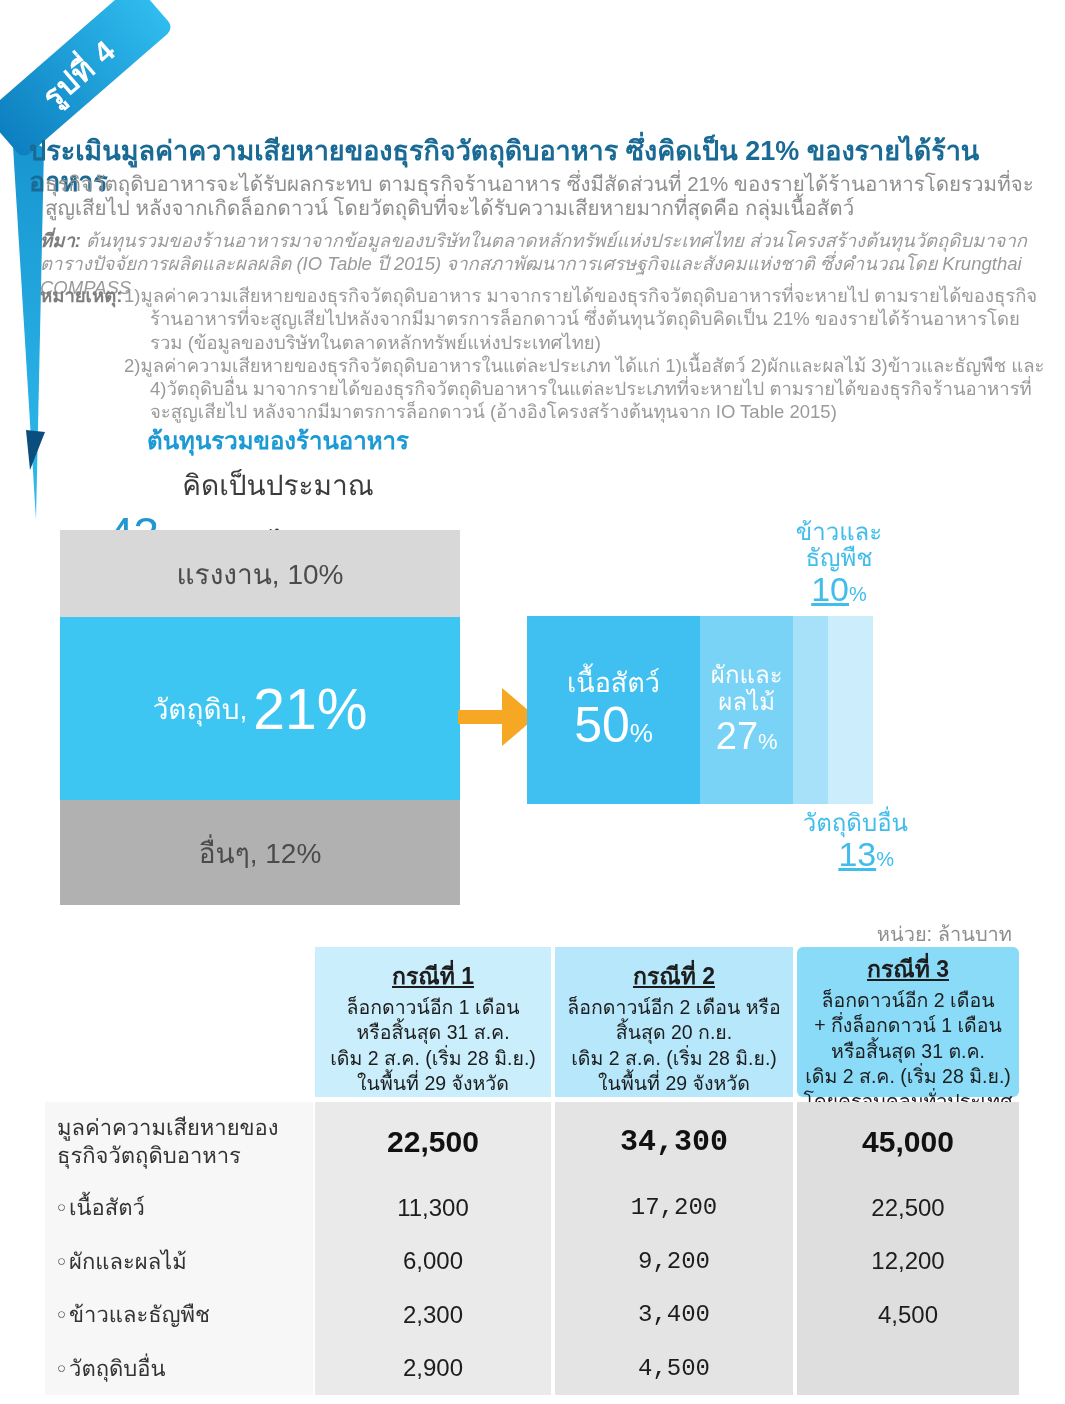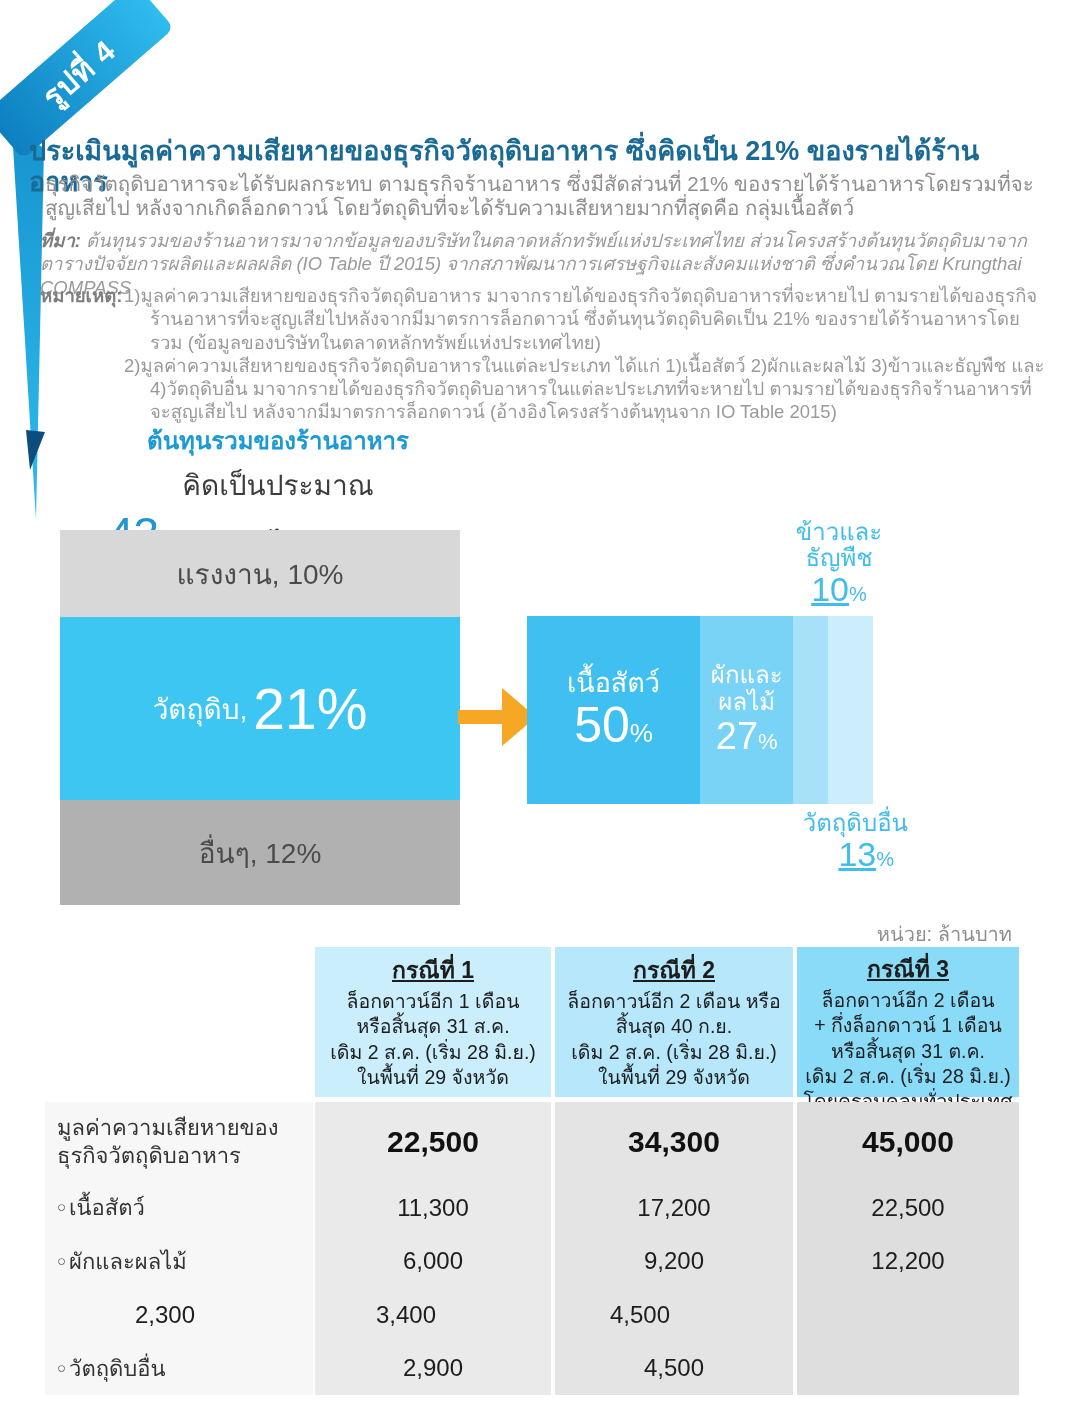--- a/index.html
+++ b/index.html
@@ -62,40 +62,40 @@
   .rnum2{font-size:38px;line-height:1.1;}
   .rsign1{font-size:26px;}
   .rsign2{font-size:22px;}
   .out-label{color:#41bdec;text-align:center;line-height:1.08;font-size:24px;}
   .out-num{font-size:34px;text-decoration:underline;}
   .out-sign{font-size:20px;}
 
   .unit{font-size:20px;color:#8f8f8f;text-align:right;}
 
   
-  .hd{color:#1d1d1d;text-align:center;padding-top:9px;line-height:1.3;}
+  .hd{color:#1d1d1d;text-align:center;padding-top:15px;line-height:1.3;}
   .hd-case{font-size:23px;font-weight:bold;text-decoration:underline;margin-bottom:3px;}
   .hd-line{font-size:19.5px;}
   .hd1{background:#cbeefc;}
   .hd2{background:#b7e7fb;}
-  .hd3{background:#89dbf8;}
+  .hd3{background:#89dbf8;border-radius:6px;}
   .colbg-label{background:#f7f7f7;}
   .colbg-1{background:#eaeaea;}
   .colbg-2{background:#e4e4e4;}
   .colbg-3{background:#dedede;}
 
   .tbody{left:45px;top:1102px;width:974px;height:293px;display:flex;flex-direction:column;}
   .trow{display:flex;align-items:center;}
   .trow-first{height:79px;}
   .trow-std{height:53.5px;}
   .tc-label{width:268px;flex:0 0 268px;padding-left:12px;box-sizing:border-box;font-size:22px;color:#333;line-height:1.25;}
   .gap2{width:2px;flex:0 0 2px;}
   .gap4{width:4px;flex:0 0 4px;}
   .tc-1{width:236px;flex:0 0 236px;text-align:center;}
-  .tc-2{width:238px;flex:0 0 238px;text-align:center;}
+  .tc-2{width:238px;flex:0 0 238px;text-align:center;font-family:Liberation Mono, monospace;}
   .tc-3{width:222px;flex:0 0 222px;text-align:center;}
   .val{font-size:24px;color:#1d1d1d;}
   .val-b{font-size:30px;font-weight:bold;color:#111;}
   .bullet{font-size:15px;color:#555;margin-right:3px;position:relative;top:-3px;}
 
   .arrow-svg{left:458px;top:682px;}
 </style>
 </head>
 <body>
 
@@ -184,21 +184,21 @@
   <div class="abs hd hd1" style="left:315px;top:947px;width:236px;height:150px;box-sizing:border-box;">
     <div class="hd-case">กรณีที่ 1</div>
     <div class="hd-line">ล็อกดาวน์อีก 1 เดือน</div>
     <div class="hd-line">หรือสิ้นสุด 31 ส.ค.</div>
     <div class="hd-line">เดิม 2 ส.ค. (เริ่ม 28 มิ.ย.)</div>
     <div class="hd-line">ในพื้นที่ 29 จังหวัด</div>
   </div>
   <div class="abs hd hd2" style="left:555px;top:947px;width:238px;height:150px;box-sizing:border-box;">
     <div class="hd-case">กรณีที่ 2</div>
     <div class="hd-line">ล็อกดาวน์อีก 2 เดือน หรือ</div>
-    <div class="hd-line">สิ้นสุด 40 ก.ย.</div>
+    <div class="hd-line">สิ้นสุด 20 ก.ย.</div>
     <div class="hd-line">เดิม 2 ส.ค. (เริ่ม 28 มิ.ย.)</div>
     <div class="hd-line">ในพื้นที่ 29 จังหวัด</div>
   </div>
   <div class="abs hd hd3" style="left:797px;top:947px;width:222px;height:150px;box-sizing:border-box;padding-top:8px;">
     <div class="hd-case">กรณีที่ 3</div>
     <div class="hd-line">ล็อกดาวน์อีก 2 เดือน</div>
     <div class="hd-line">+ กึ่งล็อกดาวน์ 1 เดือน</div>
     <div class="hd-line">หรือสิ้นสุด 31 ต.ค.</div>
     <div class="hd-line">เดิม 2 ส.ค. (เริ่ม 28 มิ.ย.)</div>
     <div class="hd-line">โดยครอบคลุมทั่วประเทศ</div>
@@ -237,20 +237,21 @@
       <div class="tc-label"><span class="bullet">○</span><span>ผักและผลไม้</span></div>
       <div class="gap2"></div>
       <div class="tc-1"><span class="val">6,000</span></div>
       <div class="gap4"></div>
       <div class="tc-2"><span class="val">9,200</span></div>
       <div class="gap4"></div>
       <div class="tc-3"><span class="val">12,200</span></div>
     </div>
 
     <div class="trow trow-std">
+      <div class="tc-label"><span class="bullet">○</span><span>ข้าวและธัญพืช</span></div>
       <div class="gap2"></div>
       <div class="tc-1"><span class="val">2,300</span></div>
       <div class="gap4"></div>
       <div class="tc-2"><span class="val">3,400</span></div>
       <div class="gap4"></div>
       <div class="tc-3"><span class="val">4,500</span></div>
     </div>
 
     <div class="trow trow-std">
       <div class="tc-label"><span class="bullet">○</span><span>วัตถุดิบอื่น</span></div>

